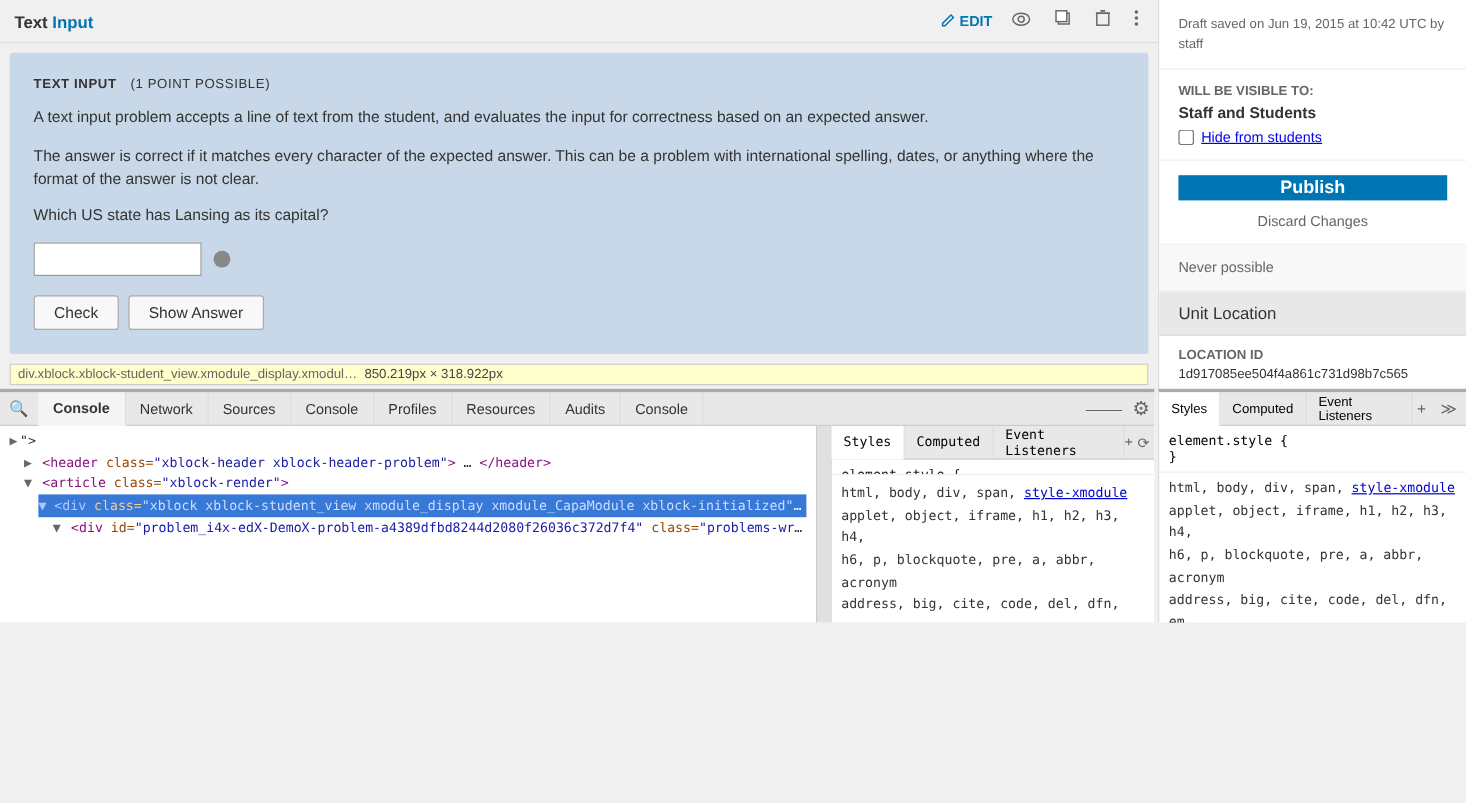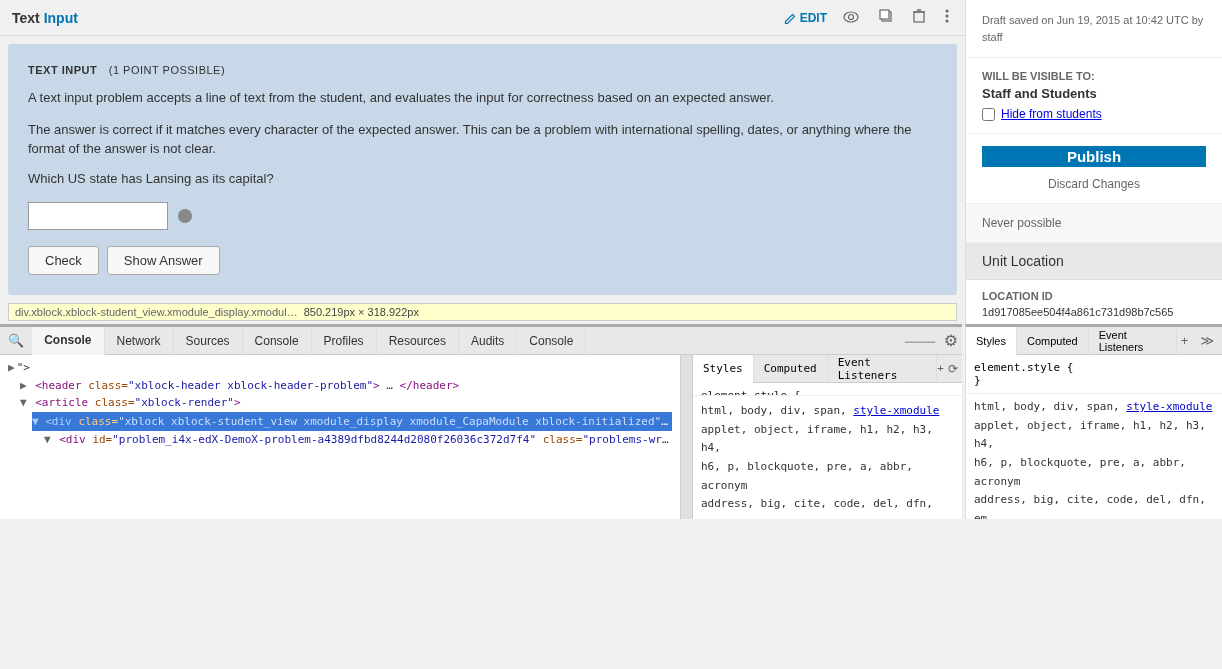--- a/index.html
+++ b/index.html
@@ -39,21 +39,21 @@
     .block-header-title span.input {
       color: #0075b4;
     }
     .header-actions {
       display: flex;
       align-items: center;
       gap: 12px;
     }
     .edit-btn {
       display: flex;
-      align-items: flex-end;
+      align-items: flex-start;
       gap: 4px;
       color: #0075b4;
       font-size: 12px;
       font-weight: bold;
       cursor: pointer;
       text-decoration: none;
       background: none;
       border: none;
     }
     .icon-btn {

